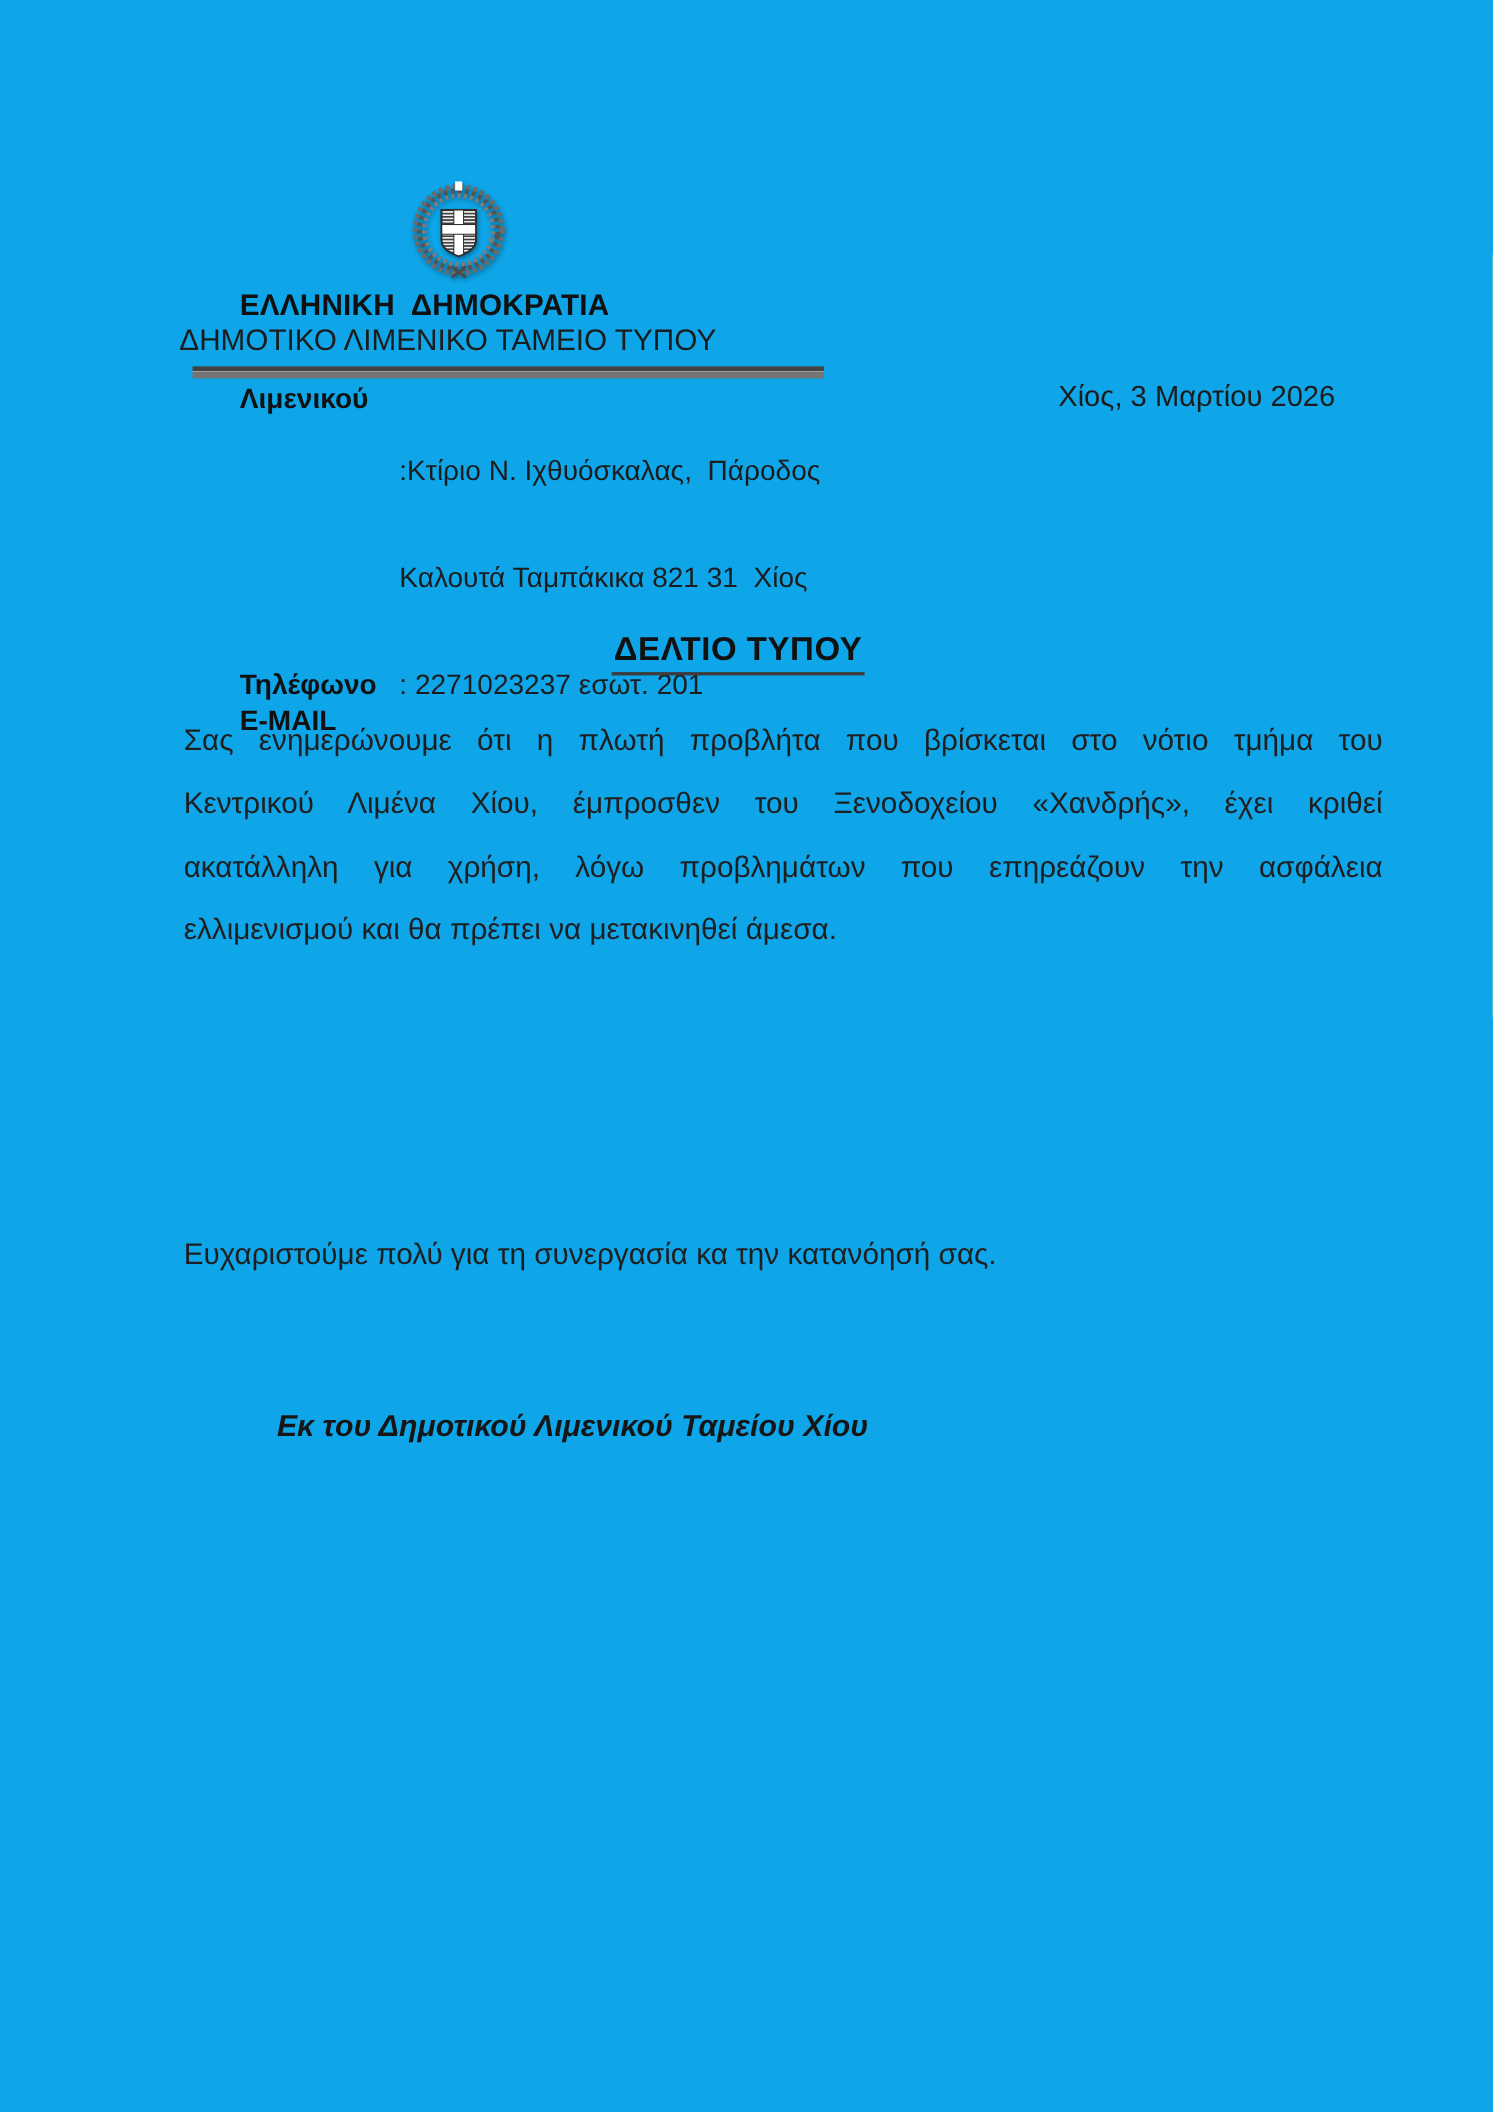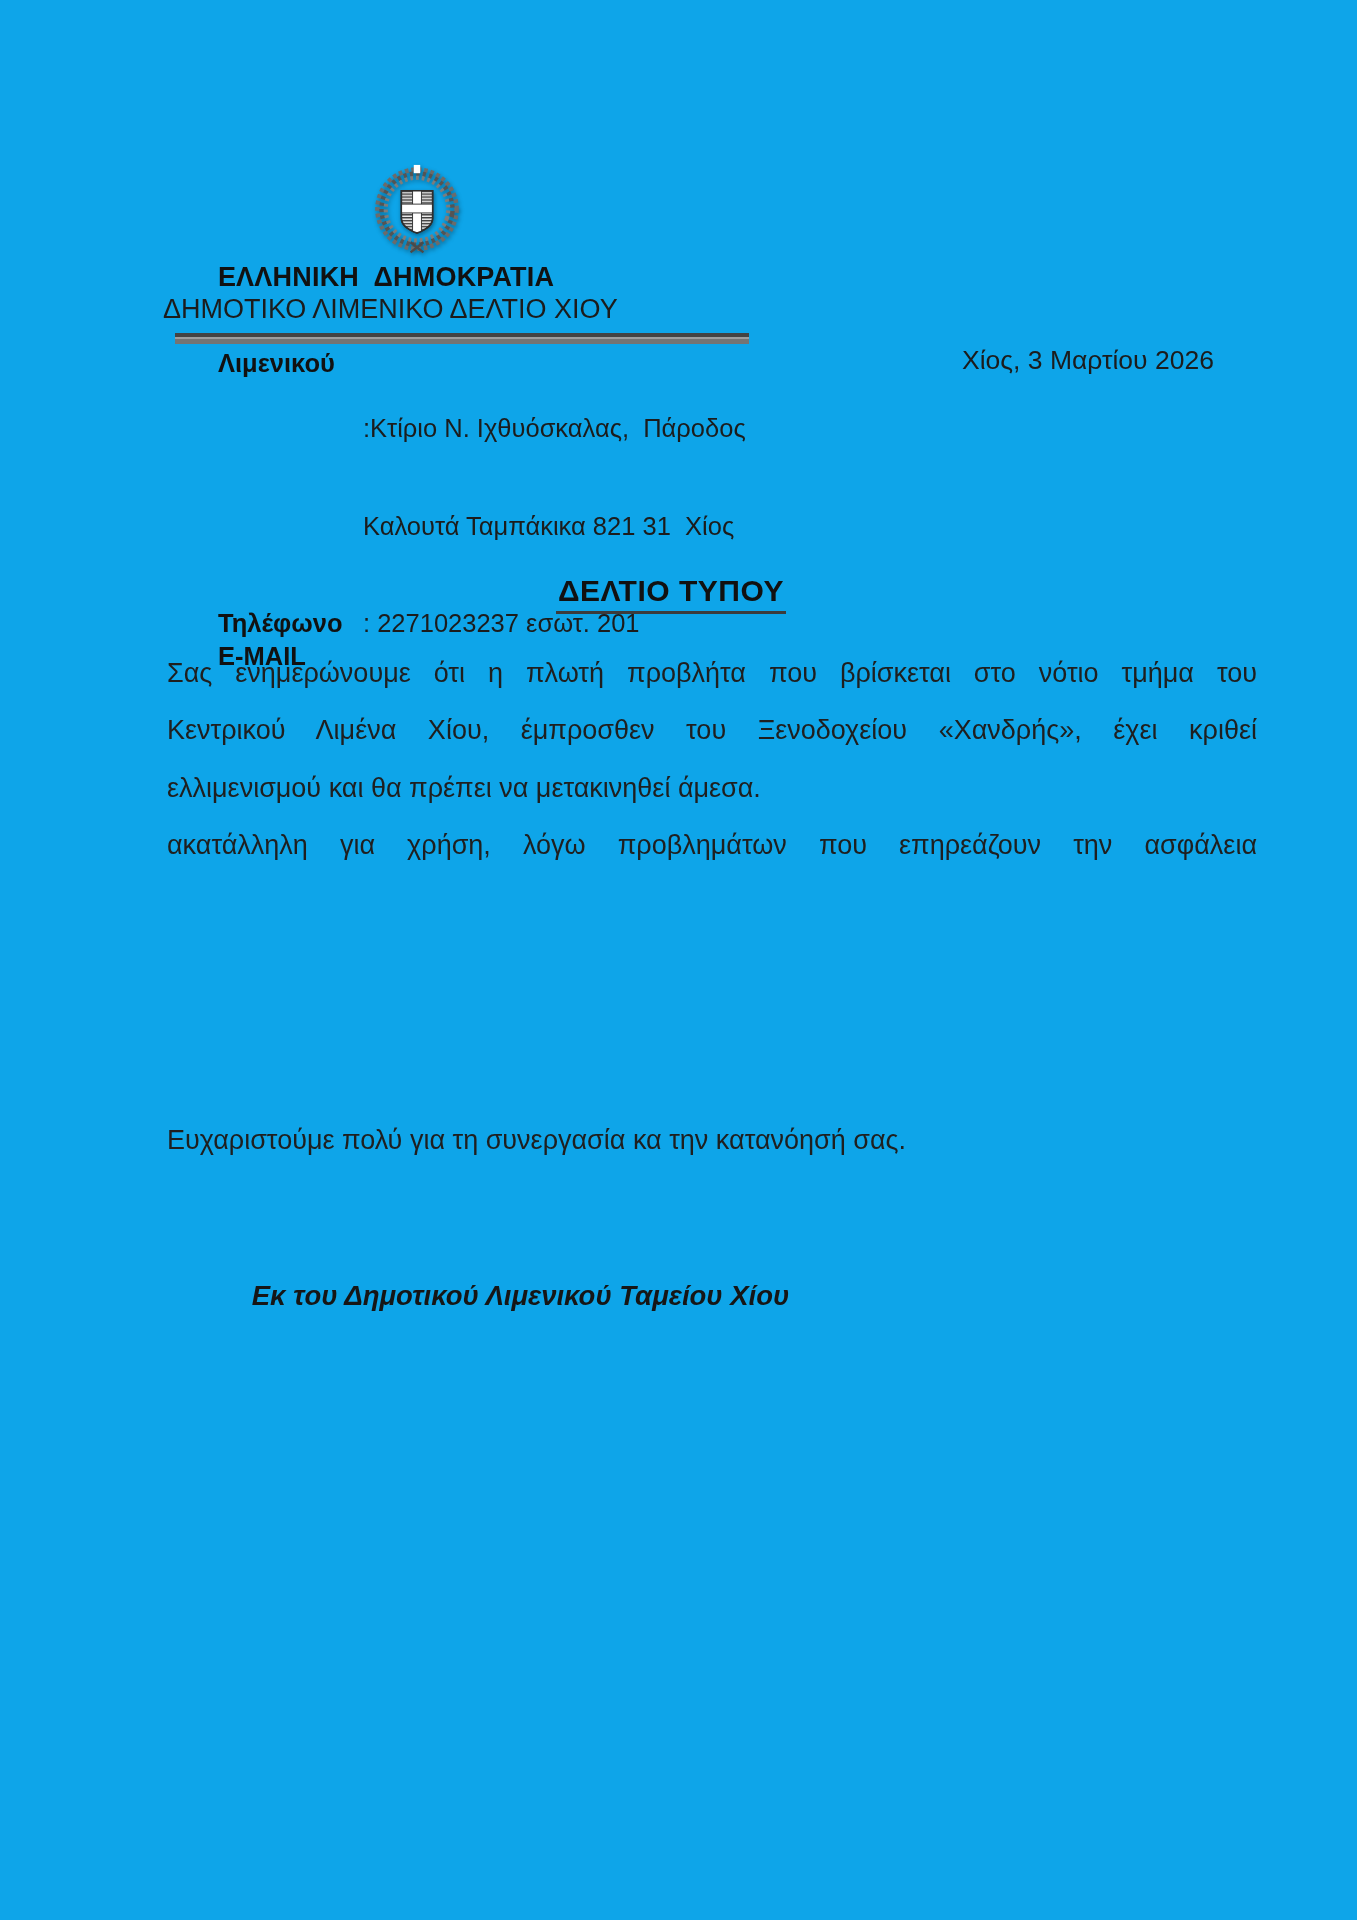--- a/index.html
+++ b/index.html
@@ -88,21 +88,21 @@
       <g clip-path="url(#shClip)">
         <rect x="45.2" y="28" width="9.6" height="49" fill="#ffffff" stroke="#2e2e2e" stroke-width="1"></rect>
         <rect x="32" y="43.6" width="36" height="9.6" fill="#ffffff" stroke="#2e2e2e" stroke-width="1"></rect>
       </g>
       <use href="#shieldPath" fill="none" stroke="#2e2e2e" stroke-width="1.6"></use>
     </svg>
   </div>
 
   <div class="org">
     <div class="org1">ΕΛΛΗΝΙΚΗ  ΔΗΜΟΚΡΑΤΙΑ</div>
-    <div class="org2">ΔΗΜΟΤΙΚΟ ΛΙΜΕΝΙΚΟ ΔΕΛΤΙΟ ΧΙΟΥ</div>
+    <div class="org2">ΔΗΜΟΤΙΚΟ ΛΙΜΕΝΙΚΟ ΤΑΜΕΙΟ ΤΥΠΟΥ</div>
   </div>
 
   <div class="divider"></div>
 
   <div class="contact">
     <div class="crow">
       <div class="clabel">Λιμενικού</div>
       <div class="cval">
         <div>:Κτίριο Ν. Ιχθυόσκαλας,  Πάροδος</div>
         <div>Καλουτά Ταμπάκικα 821 31  Χίος</div>
@@ -119,22 +119,22 @@
 
   <div class="dateline">Χίος, 3 Μαρτίου 2026</div>
 
   <div class="title-wrap">
     <span class="doc-title">ΔΕΛΤΙΟ ΤΥΠΟΥ</span>
   </div>
 
   <div class="para p1">
     <div class="jline">Σας ενημερώνουμε ότι η πλωτή προβλήτα που βρίσκεται στο νότιο τμήμα του</div>
     <div class="jline">Κεντρικού Λιμένα Χίου, έμπροσθεν του Ξενοδοχείου «Χανδρής», έχει κριθεί</div>
+    <div class="jline">ακατάλληλη για χρήση, λόγω προβλημάτων που επηρεάζουν την ασφάλεια</div>
     <div class="jline last">ελλιμενισμού και θα πρέπει να μετακινηθεί άμεσα.</div>
-    <div class="jline">ακατάλληλη για χρήση, λόγω προβλημάτων που επηρεάζουν την ασφάλεια</div>
   </div>
 
 
   <div class="para p3">
     <div class="jline last">Ευχαριστούμε πολύ για τη συνεργασία κα την κατανόησή σας.</div>
   </div>
 
   <div class="signature-wrap">
     <span class="signature">Εκ του Δημοτικού Λιμενικού Ταμείου Χίου</span>
   </div>

